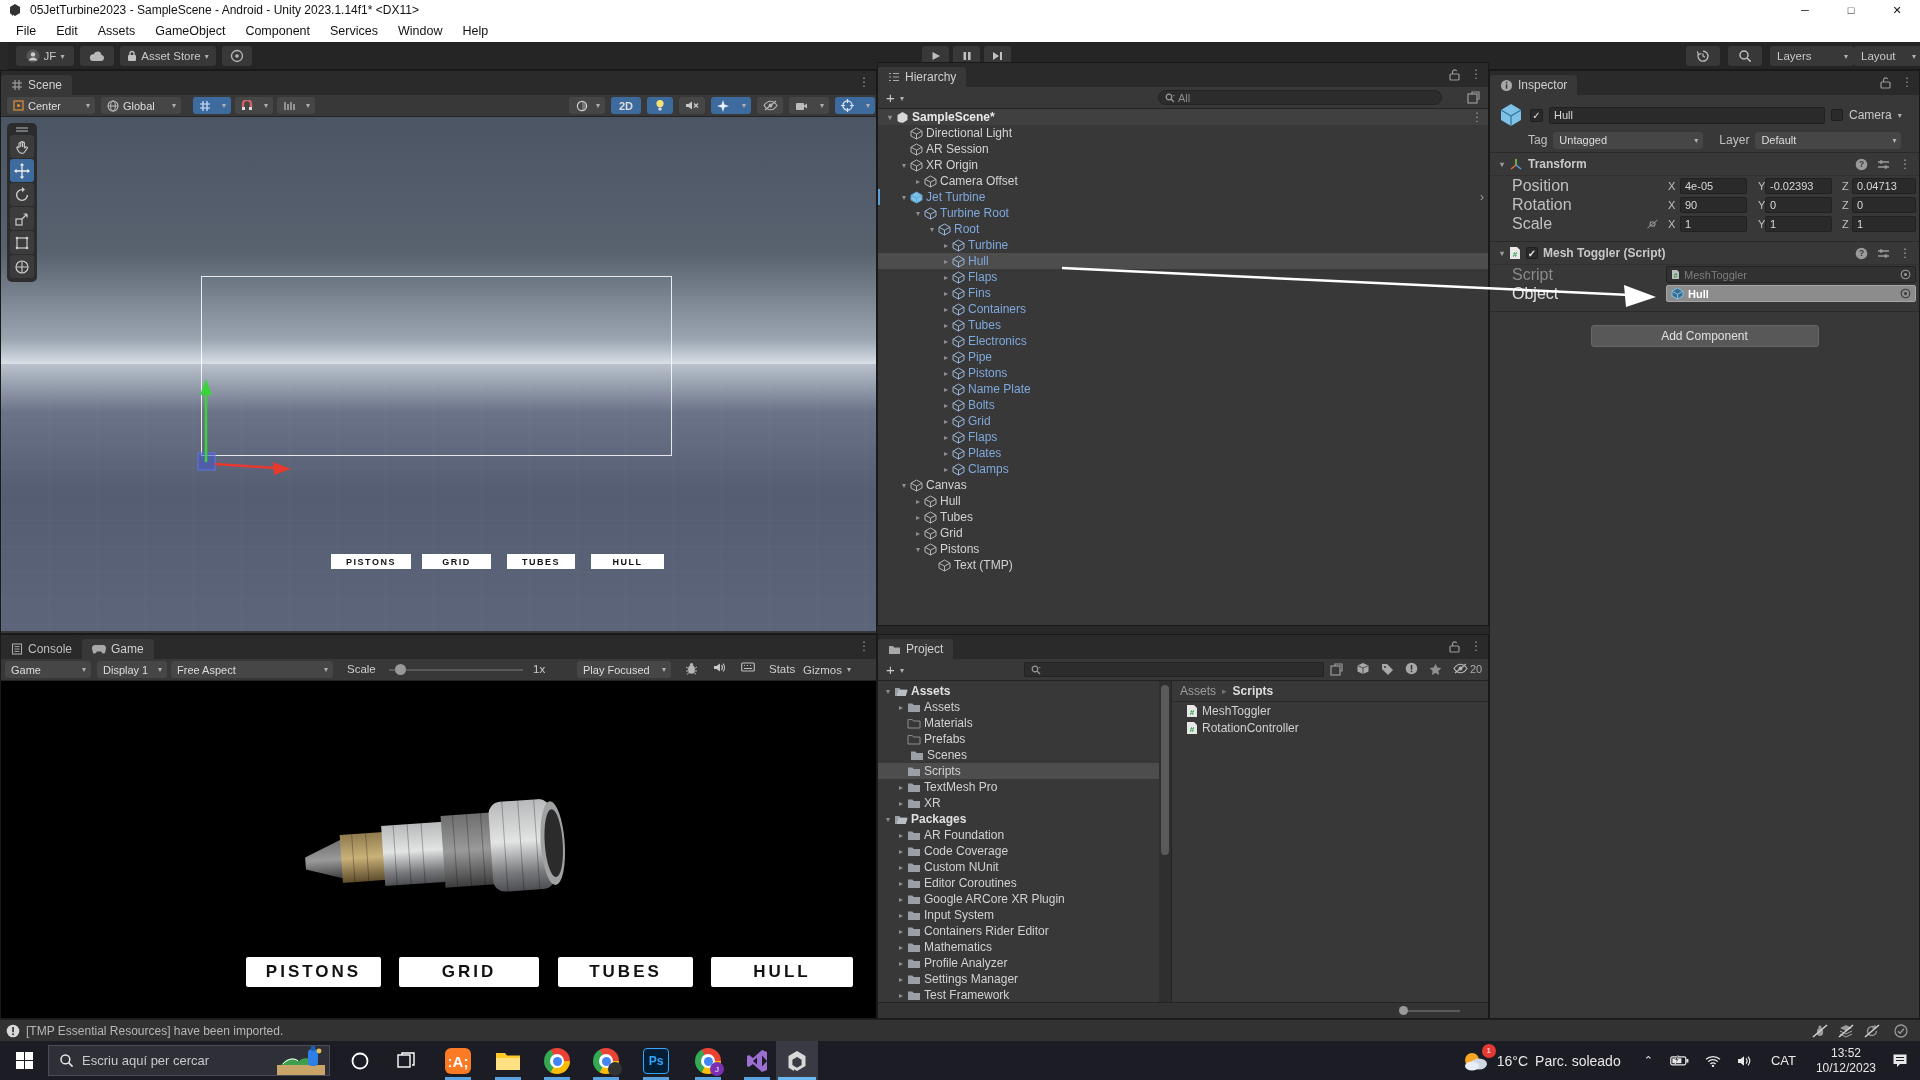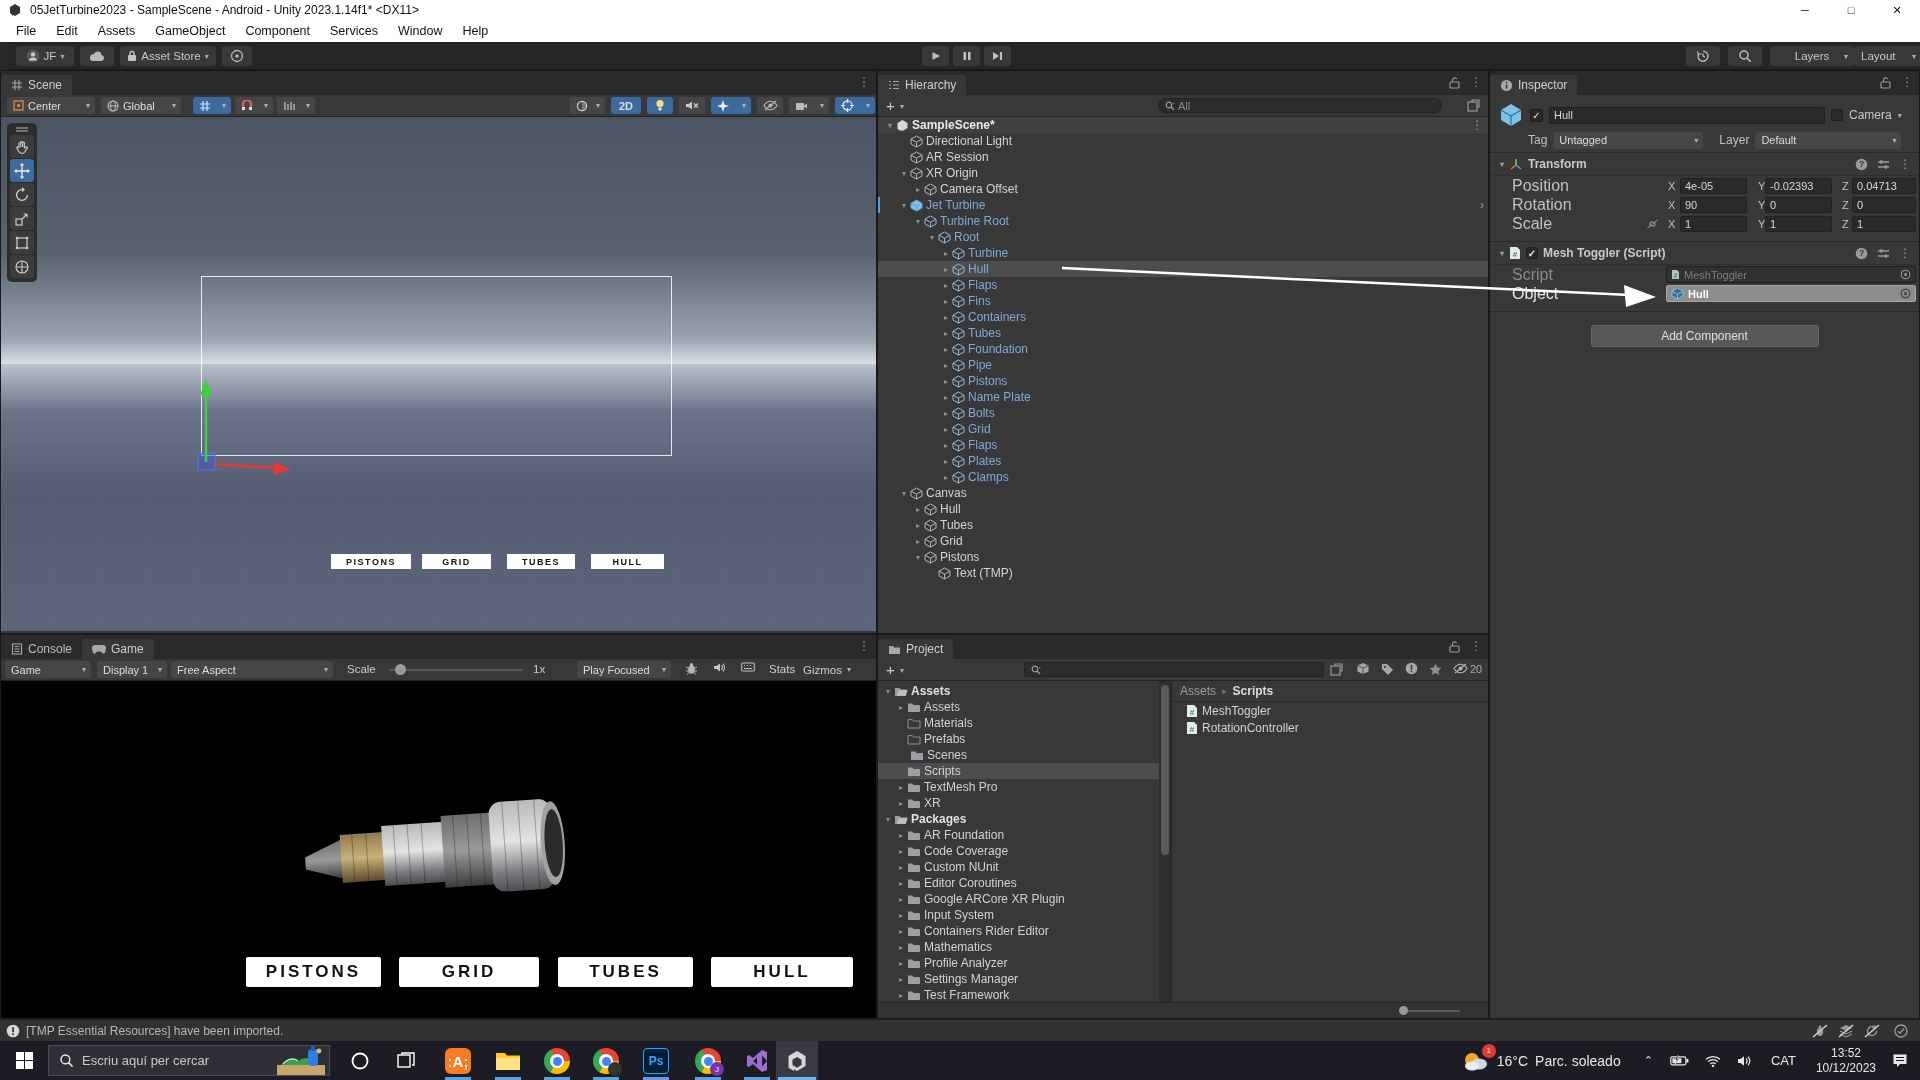--- a/index.html
+++ b/index.html
@@ -182,21 +182,21 @@
         </span>
     </div>
     <div class="tbtn" style="left:1720px; width:34px;">
       <span class="icon">
           <svg width="14" height="14" viewBox="0 0 14 14">
             <circle cx="6" cy="6" r="4" fill="none" stroke="#c0c0c0" stroke-width="1.5"></circle>
             <line x1="9" y1="9" x2="12.6" y2="12.6" stroke="#c0c0c0" stroke-width="1.5"></line>
           </svg>
         </span>
     </div>
-    <div class="tbtn" style="left:1762px; width:84px; justify-content:center;">
+    <div class="tbtn" style="left:1762px; width:84px; justify-content:flex-start;">
       <span>Layers</span>
       <span class="caret" style="position:absolute; right:6px;">▾</span>
     </div>
     <div class="tbtn" style="left:1846px; width:68px; justify-content:flex-start;">
       <span>Layout</span>
       <span class="caret" style="position:absolute; right:6px;">▾</span>
     </div>
   </div>
 
   <div class="panel" style="left:0; top:70px; width:877px; height:564px;">
@@ -516,21 +516,21 @@
       </svg>
       <div id="game-buttons">
           <div class="whitebtn" style="left: 245px; top: 276px; width: 135px; height: 30px; font-size: 17px; font-weight: bold; letter-spacing: 3px; border-radius: 2px;">PISTONS</div>
           <div class="whitebtn" style="left: 398px; top: 276px; width: 140px; height: 30px; font-size: 17px; font-weight: bold; letter-spacing: 3px; border-radius: 2px;">GRID</div>
           <div class="whitebtn" style="left: 557px; top: 276px; width: 135px; height: 30px; font-size: 17px; font-weight: bold; letter-spacing: 3px; border-radius: 2px;">TUBES</div>
           <div class="whitebtn" style="left: 710px; top: 276px; width: 142px; height: 30px; font-size: 17px; font-weight: bold; letter-spacing: 3px; border-radius: 2px;">HULL</div>
         </div>
     </div>
   </div>
 
-  <div class="panel" style="left:877px; top:70px; width:612px; height:564px;">
+  <div class="panel" style="left:877px; top:62px; width:612px; height:564px;">
     <div class="tabbar">
       <div class="tab active">
         <span class="icon">
             <svg width="12" height="12" viewBox="0 0 12 12">
               <path d="M1 2.5h2M5 2.5h6M1 6h2M5 6h6M1 9.5h2M5 9.5h6" stroke="#a8a8a8" stroke-width="1.2"></path>
             </svg>
           </span>
         <span>Hierarchy</span>
       </div>
       <div class="tab-icons">
@@ -707,21 +707,21 @@
           <span class="lab prefab">Tubes</span>
         </div>
         <div class="trow" style="padding-left: 62px;">
           <span class="arr">▸</span>
           <span class="icon">
             <svg width="13" height="13" viewBox="0 0 13 13">
               <path d="M6.5 1 12 4.2v4.8L6.5 12 1 9V4.2z" fill="none" stroke="#9ab6d8" stroke-width="1"></path>
               <path d="M1 4.2 6.5 7.2 12 4.2 M6.5 7.2V12" fill="none" stroke="#9ab6d8" stroke-width="1"></path>
             </svg>
           </span>
-          <span class="lab prefab">Foundation</span>
+          <span class="lab prefab">Electronics</span>
         </div>
         <div class="trow" style="padding-left: 62px;">
           <span class="arr">▸</span>
           <span class="icon">
             <svg width="13" height="13" viewBox="0 0 13 13">
               <path d="M6.5 1 12 4.2v4.8L6.5 12 1 9V4.2z" fill="none" stroke="#9ab6d8" stroke-width="1"></path>
               <path d="M1 4.2 6.5 7.2 12 4.2 M6.5 7.2V12" fill="none" stroke="#9ab6d8" stroke-width="1"></path>
             </svg>
           </span>
           <span class="lab prefab">Pipe</span>

